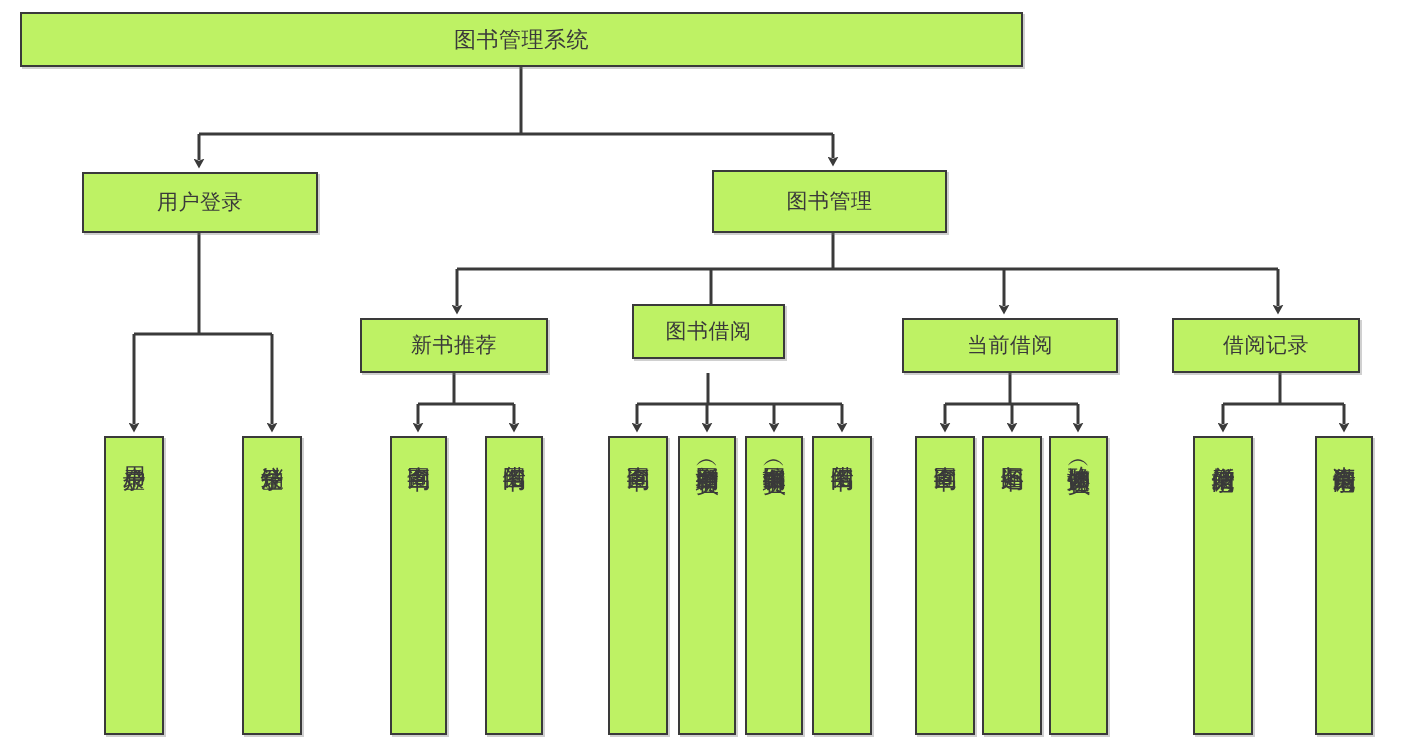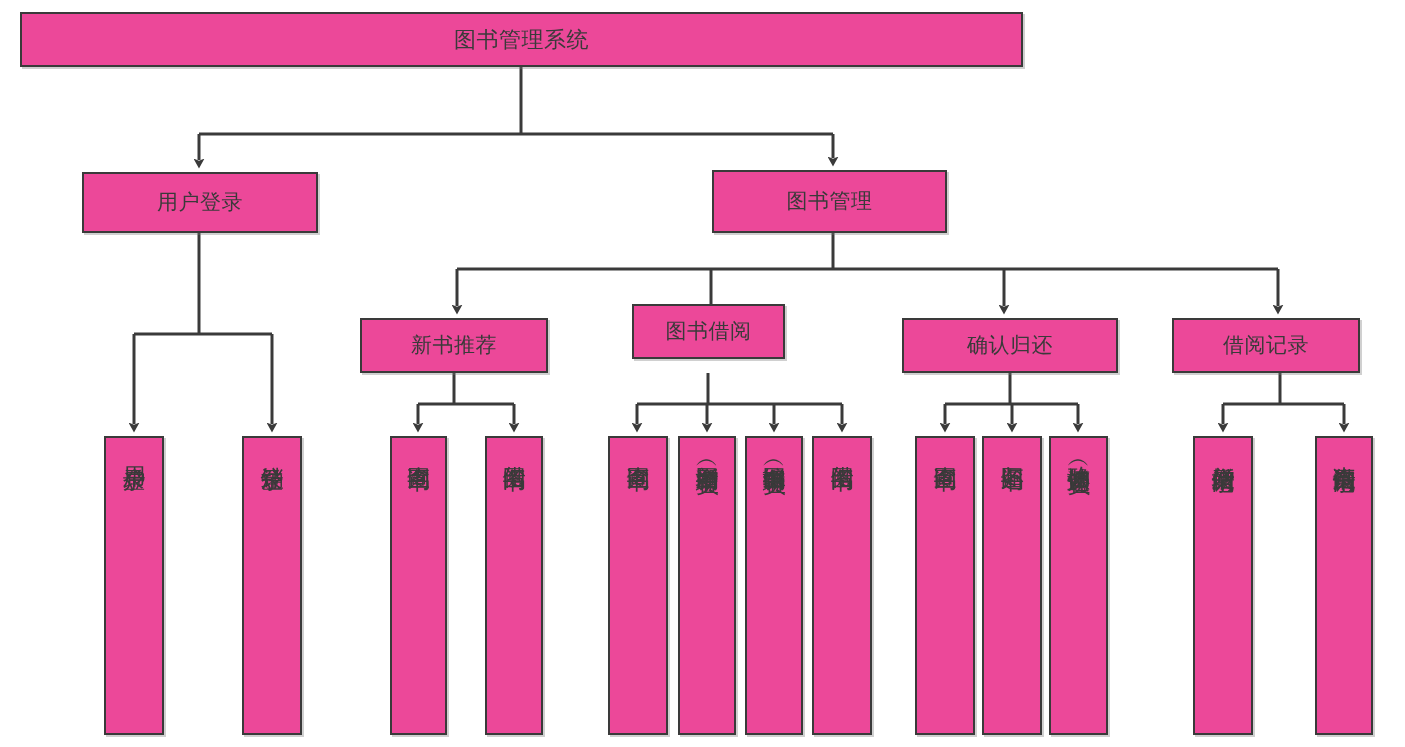--- a/index.html
+++ b/index.html
@@ -22,21 +22,21 @@
     left: 0;
     top: 0;
     width: 1405px;
     height: 747px;
     pointer-events: none;
   }
   .node {
     position: absolute;
     box-sizing: border-box;
     border: 2.5px solid #3a3a3a;
-    background: #ec4899;
+    background: #bef264;
     color: #3a3a3a;
     display: flex;
     align-items: center;
     justify-content: center;
     text-align: left;
     box-shadow: 2px 2px 0 rgba(120,120,120,0.35);
   }
   .node .label {
     color: #3a3a3a;
     line-height: 1.18;
@@ -140,21 +140,21 @@
 
   <div class="node h" style="left:360px; top:318px; width:188px; height:55px;">
     <span class="label">新书推荐</span>
   </div>
 
   <div class="node h" style="left:632px; top:304px; width:153px; height:55px;">
     <span class="label">图书借阅</span>
   </div>
 
   <div class="node h" style="left:902px; top:318px; width:216px; height:55px;">
-    <span class="label">确认归还</span>
+    <span class="label">当前借阅</span>
   </div>
 
   <div class="node h" style="left:1172px; top:318px; width:188px; height:55px;">
     <span class="label">借阅记录</span>
   </div>
 
   <div class="node v" style="left:104px; top:436px; width:60px; height:299px;">
     <span class="label">用户登录</span>
   </div>
 

